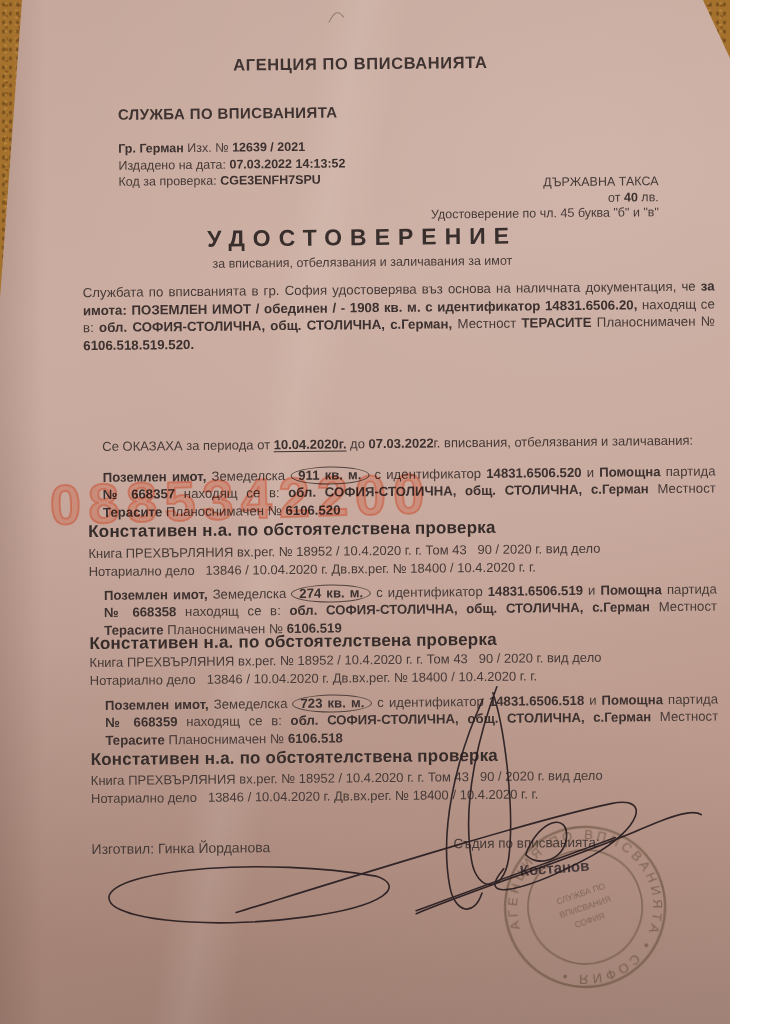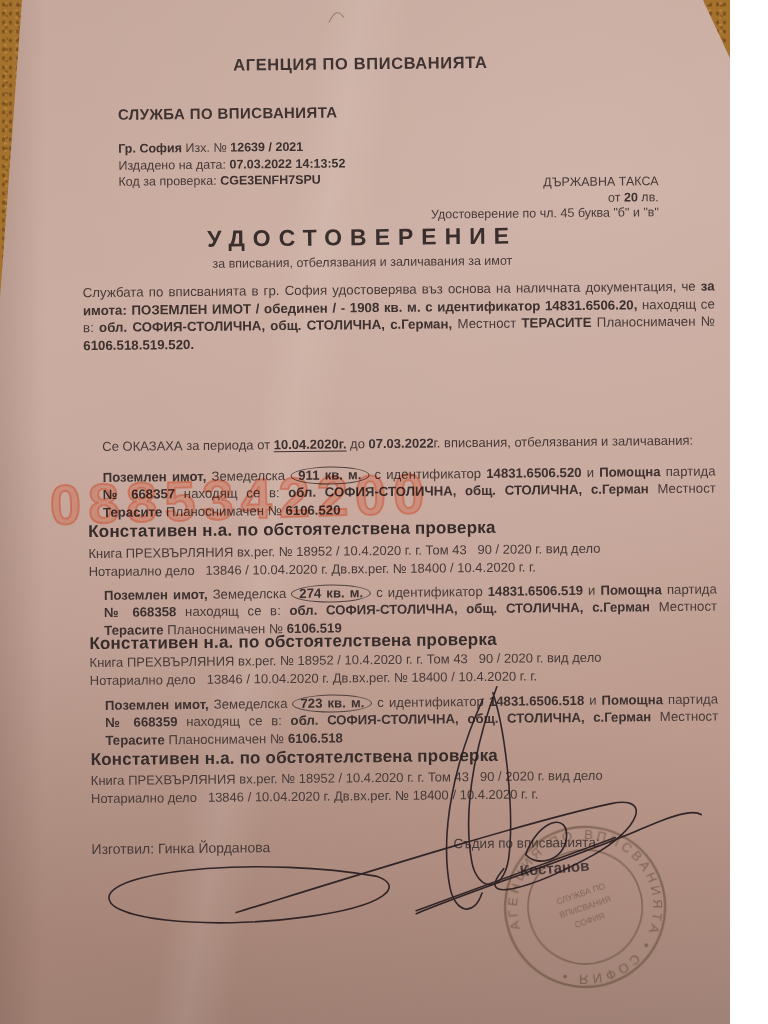--- a/index.html
+++ b/index.html
@@ -61,28 +61,28 @@
 
 <div class="photo">
   <div class="paper"></div>
 
   <div class="content">
 
     <div class="abs agency">АГЕНЦИЯ ПО ВПИСВАНИЯТА</div>
     <div class="abs office">СЛУЖБА ПО ВПИСВАНИЯТА</div>
 
     <div class="abs meta">
-      <div><span class="b">Гр. София </span><span>Изх. № </span><span class="b">12639 / 2021</span></div>
+      <div><span class="b">Гр. Герман </span><span>Изх. № </span><span class="b">12639 / 2021</span></div>
       <div><span>Издадено на дата: </span><span class="b">07.03.2022 14:13:52</span></div>
       <div><span>Код за проверка: </span><span class="b">CGE3ENFH7SPU</span></div>
     </div>
 
     <div class="abs tax">
       <div>ДЪРЖАВНА ТАКСА</div>
-      <div><span>от </span><span class="b">20</span><span> лв.</span></div>
+      <div><span>от </span><span class="b">40</span><span> лв.</span></div>
       <div>Удостоверение по чл. 45 буква "б" и "в"</div>
     </div>
 
     <div class="abs doc-title">УДОСТОВЕРЕНИЕ</div>
     <div class="abs doc-subtitle">за вписвания, отбелязвания и заличавания за имот</div>
 
     <div class="abs intro"><span>Службата по вписванията в гр. София удостоверява въз основа на наличната документация, че </span><span class="b">за имота:</span><span>  </span><span class="b">ПОЗЕМЛЕН ИМОТ / обединен / - 1908 кв. м. с идентификатор 14831.6506.20,</span><span>  находящ се в: </span><span class="b">обл. СОФИЯ-СТОЛИЧНА, общ. СТОЛИЧНА, с.Герман,</span><span> Местност </span><span class="b">ТЕРАСИТЕ</span><span> Планоснимачен № </span><span class="b">6106.518.519.520.</span></div>
 
     <div class="abs period"><span>Се ОКАЗАХА за периода от </span><span class="b u">10.04.2020г.</span><span> до </span><span class="b">07.03.2022</span><span>г. вписвания, отбелязвания и заличавания:</span></div>
 

